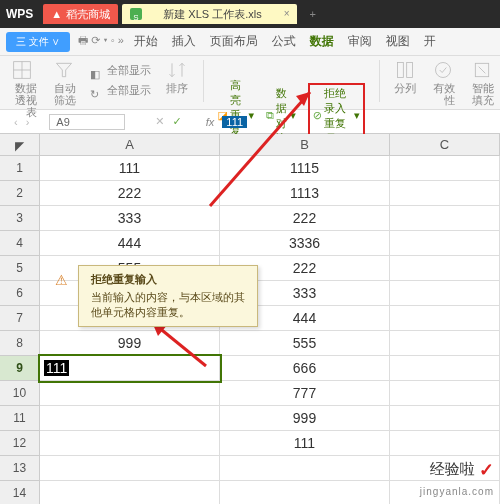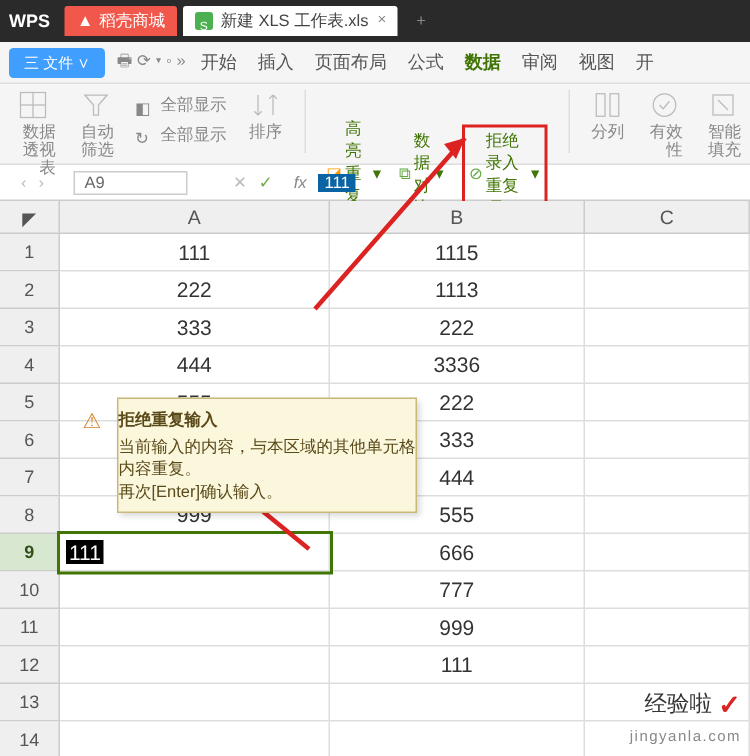--- a/index.html
+++ b/index.html
@@ -1,58 +1,58 @@
 <!DOCTYPE html>
 <html><head>
 <meta charset="utf-8">
 <style>
   * { box-sizing: border-box; margin:0; padding:0; font-family: "Microsoft YaHei", Arial, sans-serif; }
   body { width:500px; height:504px; background:#fff; overflow:hidden; position:relative; font-size:12px; color:#333; }
   .titlebar { height:28px; background:#2a2a2a; display:flex; align-items:center; color:#ccc; padding-left:6px; }
   .wps-logo { font-weight:bold; font-size:12px; color:#fff; margin-right:10px; }
   .wintab { height:20px; line-height:20px; padding:0 8px; margin-right:4px; font-size:11px; display:flex; align-items:center; border-radius:2px 2px 0 0; }
   .wintab.store { background:#f1584b; color:#fff; }
-  .wintab.file { background:#ffffff; color:#444; }
+  .wintab.file { background:#fef9c3; color:#444;gap:16px; }
   .wintab.add { color:#888; }
   .wintab .x { margin-left:6px; color:#888; font-size:10px; }
   .wintab .doc-icon { width:12px; height:12px; background:#4caf50; border-radius:2px; margin-right:5px; position:relative; }
   .wintab .doc-icon::after { content:"S"; font-size:8px; color:#fff; position:absolute; left:3px; top:0; }
   .menubar { height:28px; background:#f5f5f5; border-bottom:1px solid #ddd; display:flex; align-items:center; padding-left:6px; font-size:12px; color:#555; }
   .file-menu { background:#409eff; color:#fff; padding:3px 10px; border-radius:3px; margin-right:8px; font-size:10px; }
   .menu-item { margin-right:14px; cursor:pointer; }
   .menu-item.active { color:#417505; font-weight:bold; }
   .ribbon { height:54px; background:#f5f5f5; border-bottom:1px solid #ddd; display:flex; align-items:flex-start; padding:4px 6px; gap:14px; }
   .ribbon-group { display:flex; flex-direction:column; align-items:center; font-size:11px; color:#888; }
   .ribbon-big { color:#888; text-align:right; line-height:1.1; }
   .ribbon-icon { width:24px; height:20px; margin-bottom:2px; }
   .ribbon-split { width:1px; height:42px; background:#ddd; }
   .ribbon-mini { font-size:11px; color:#888; line-height:20px; text-align:left; white-space:nowrap; }
   .ribbon-mini .ic { display:inline-block; width:14px; height:14px; vertical-align:middle; margin-right:3px; }
   .data-btn { color:#417505; font-size:11px; display:flex; align-items:center; }
   .data-btn.red-box { border:2px solid #d22; padding:1px 3px; }
   .namebox-row { height:24px; background:#fff; border-bottom:1px solid #ccc; display:flex; align-items:center; padding:0 6px; font-size:11px; color:#666; }
   .chev { margin-left:8px; color:#bbb; }
   .namebox { margin-left:20px; width:76px; border:1px solid #ccc; padding:1px 6px; font-size:11px; }
-  .fx { margin-left:14px; font-style:italic; color:#888; }
+  .fx { margin-left:24px; font-style:italic; color:#888; }
   .formula-val { margin-left:8px; background:#0a64a4; color:#fff; padding:0 4px; }
   .sheet { display:flex; position:relative; }
   .rowhead-col { width:40px; }
   .rowhead, .colhead { background:#efefef; border-right:1px solid #ccc; border-bottom:1px solid #ccc; text-align:center; color:#555; }
   .rowhead { height:25px; line-height:25px; font-size:12px; }
   .rowhead.h0 { height:22px; }
   .rowhead.sel { background:#d8e8d0; color:#305018; font-weight:bold; }
   .grid { flex:1; }
   .colrow { display:flex; height:22px; }
   .colhead { height:22px; line-height:22px; font-size:13px; }
   .colA { width:180px; } .colB { width:170px; } .colC { width:110px; }
   .row { display:flex; height:25px; }
   .cell { border-right:1px solid #ddd; border-bottom:1px solid #ddd; height:25px; line-height:25px; text-align:center; font-size:14px; }
   .cell.editing { outline:2px solid #417505; text-align:left; padding-left:4px; position:relative; z-index:2; background:#fff; }
   .cell.editing span.cursor-sel { background:#000; color:#fff; padding:0 2px; }
-  .tooltip { position:absolute; left:78px; top:265px; width:200px; background:#fbf7dc; border:1px solid #c9b87c; padding:6px 0; font-size:11px; color:#5a4a1a; z-index:5; box-shadow:2px 2px 4px rgba(0,0,0,0.15); }
+  .tooltip { position:absolute; left:78px; top:265px; width:180px; background:#fbf7dc; border:1px solid #c9b87c; padding:6px 12px; font-size:11px; color:#5a4a1a; z-index:5; box-shadow:2px 2px 4px rgba(0,0,0,0.15); }
   .tooltip .warn { position:absolute; left:-20px; top:6px; width:16px; height:16px; }
   .tooltip .warn::before { content:"⚠"; font-size:14px; color:#d9822b; position:absolute; left:-4px; top:0; }
   .tooltip .tt-title { font-weight:bold; margin-bottom:3px; }
   .watermark { position:absolute; right:6px; bottom:6px; font-size:15px; color:#333; text-align:right; }
   .watermark .red { color:#d22; font-weight:bold; font-size:18px; vertical-align:middle; }
   .watermark .sub { font-size:10px; color:#888; letter-spacing:1px; }
   
   .arrow { position:absolute; z-index:4; pointer-events:none; }
 </style>
 </head>
@@ -258,21 +258,20 @@
         <div class="cell colC"></div>
       </div>
 
   </div>
 </div>
 
 <div class="tooltip">
   <div class="warn"></div>
   <div class="tt-title">拒绝重复输入</div>
   <div>当前输入的内容，与本区域的其他单元格内容重复。</div>
-  <div>再次[Enter]确认输入。</div>
 </div>
 
 <svg class="arrow" style="left:200px; top:86px; width:120px; height:130px;">
   <line x1="10" y1="120" x2="110" y2="6" stroke="#d22" stroke-width="3"></line>
   <polygon points="110,6 96,10 104,20" fill="#d22"></polygon>
 </svg>
 <svg class="arrow" style="left:146px; top:316px; width:70px; height:60px;">
   <line x1="60" y1="50" x2="6" y2="6" stroke="#d22" stroke-width="3"></line>
   <polygon points="6,6 22,8 12,20" fill="#d22"></polygon>
 </svg>

